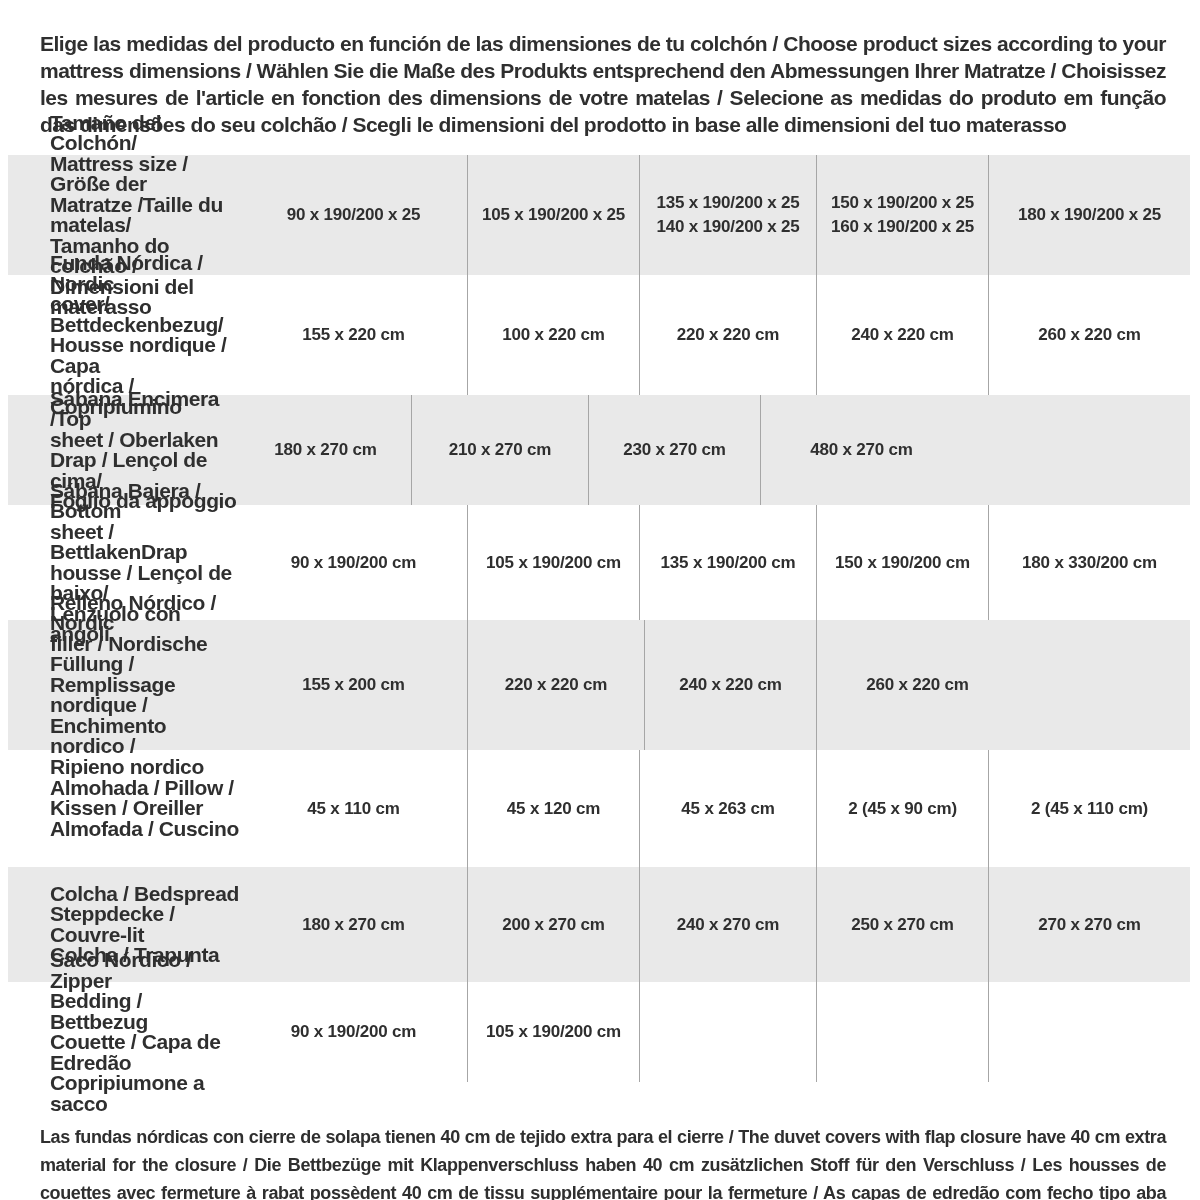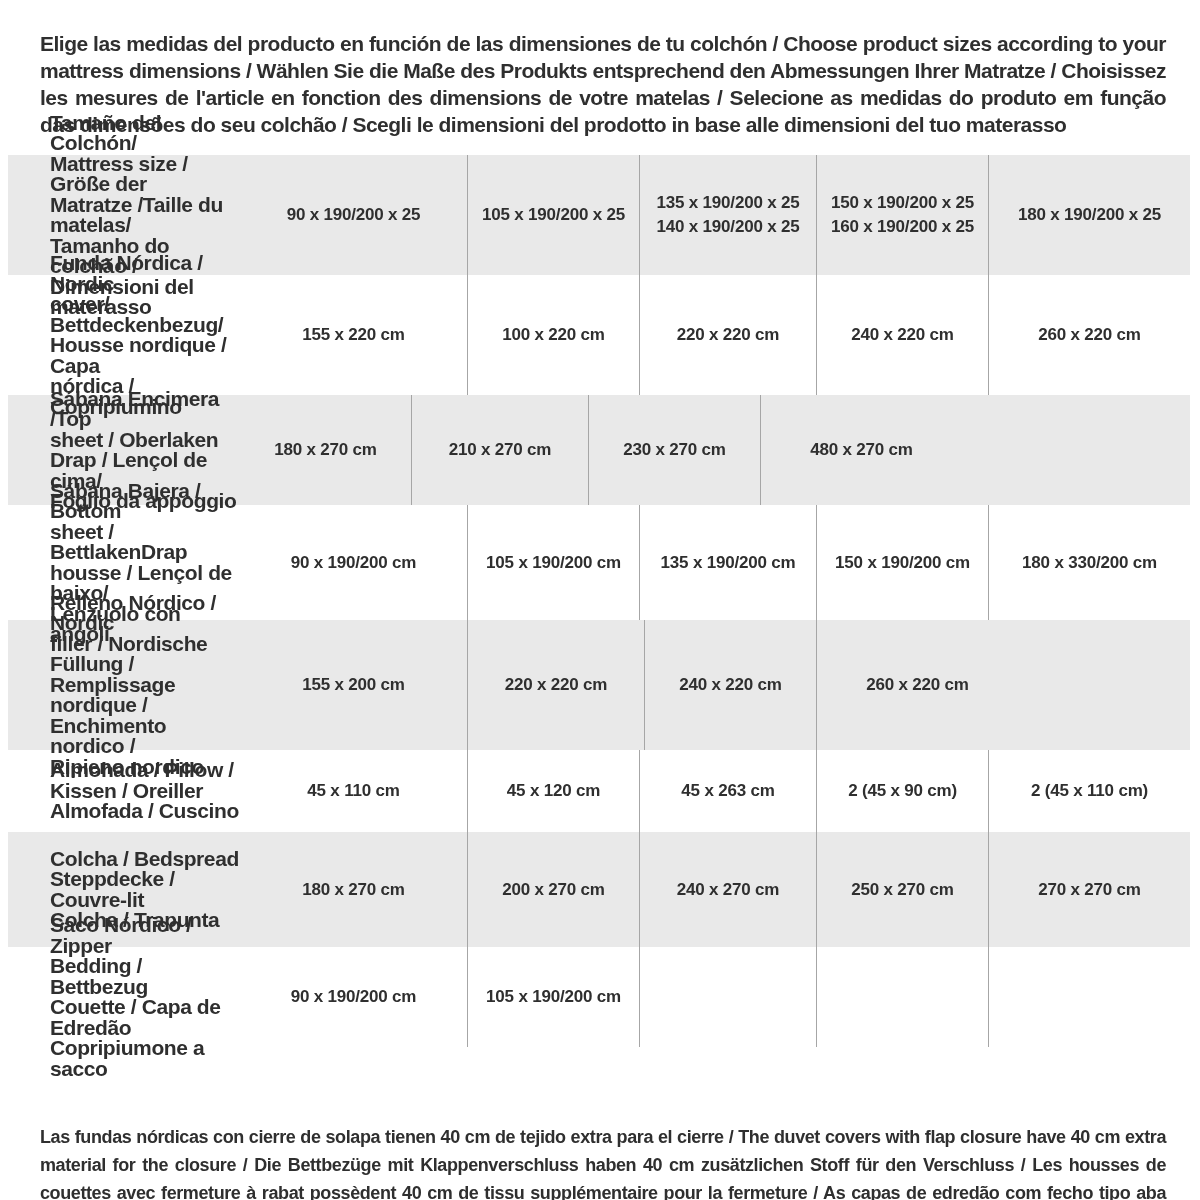--- a/index.html
+++ b/index.html
@@ -97,21 +97,21 @@
 filler / Nordische Füllung /
 Remplissage nordique /
 Enchimento nordico /
 Ripieno nordico</div>
     <div class="cell val c1">155 x 200 cm</div>
     <div class="cell val c3">220 x 220 cm</div>
     <div class="cell val c4">240 x 220 cm</div>
     <div class="cell val c5">260 x 220 cm</div>
   </div>
 
-  <div class="row" style="height:82px">
+  <div class="row" style="height:117px">
     <div class="cell label">Almohada  / Pillow /
 Kissen / Oreiller
 Almofada / Cuscino</div>
     <div class="cell val c1">45 x 110 cm</div>
     <div class="cell val c2">45 x 120 cm</div>
     <div class="cell val c3">45 x 263 cm</div>
     <div class="cell val c4">2 (45 x 90 cm)</div>
     <div class="cell val c5">2 (45 x 110 cm)</div>
   </div>
 

